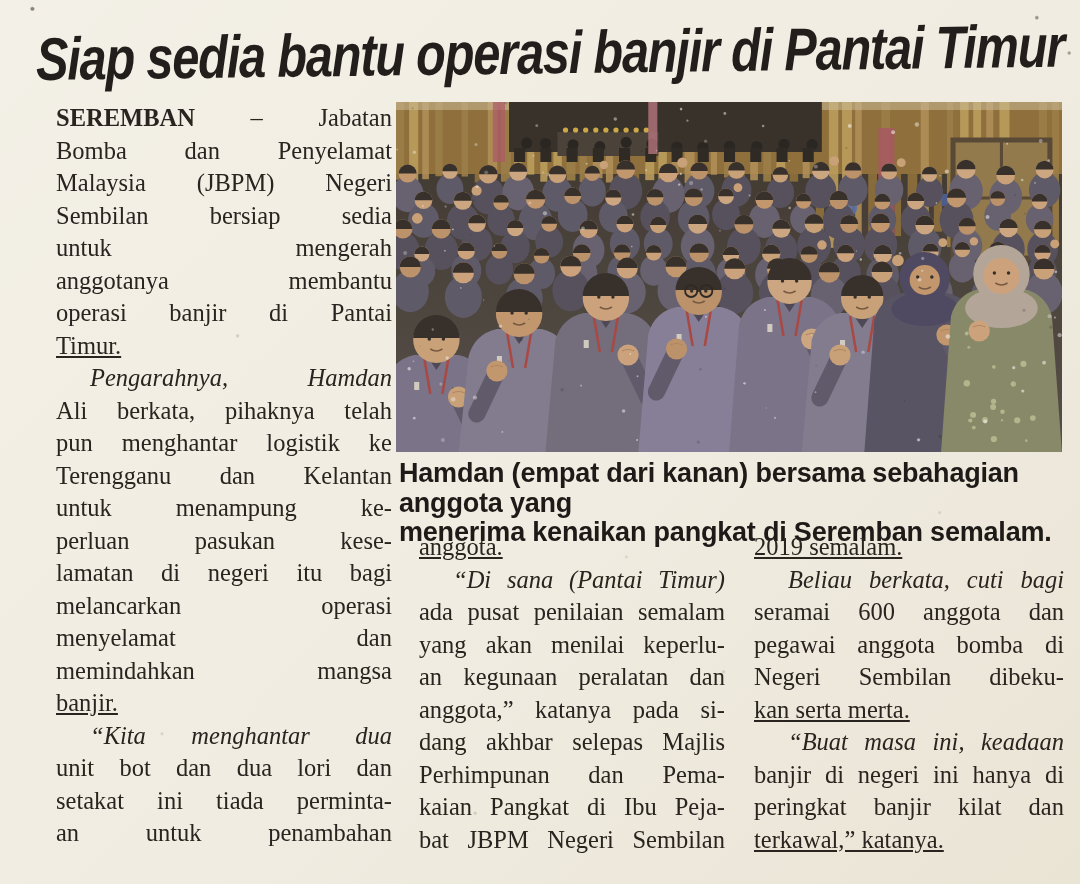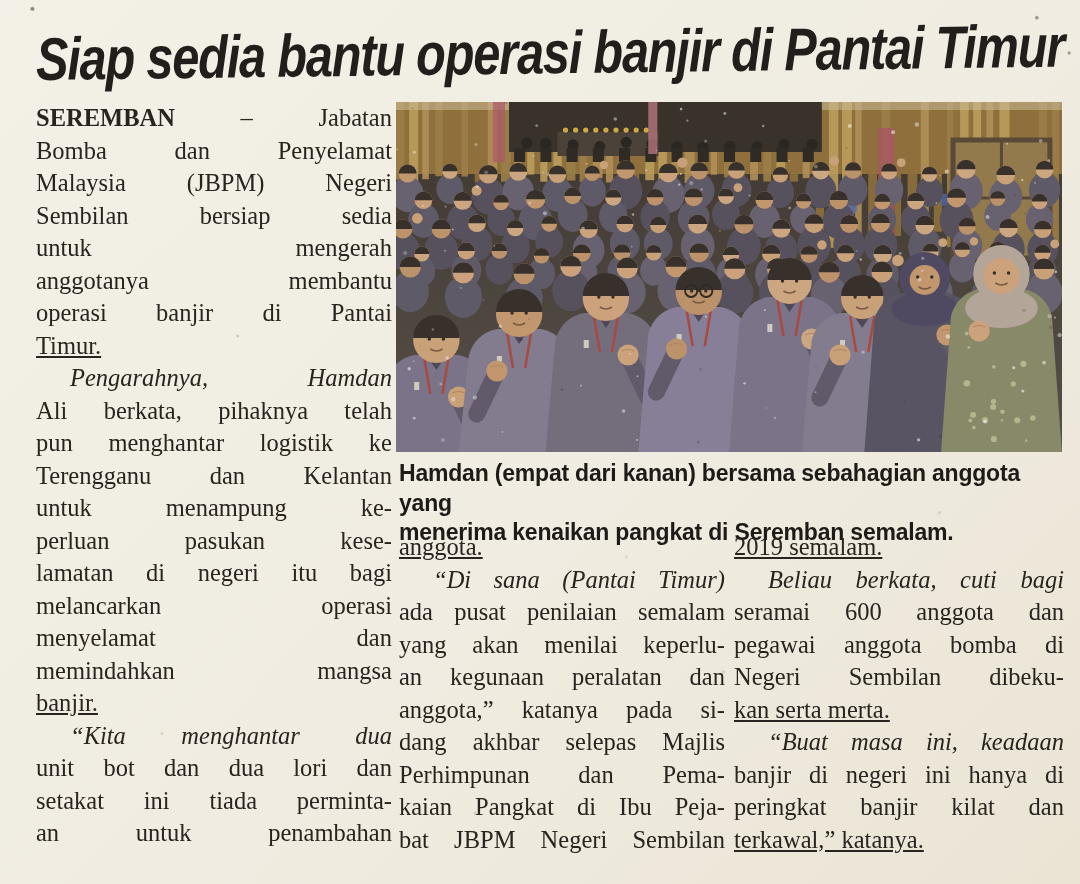--- a/index.html
+++ b/index.html
@@ -41,34 +41,34 @@
     transform-origin:0 62%;
   }
   .photo{
     position:absolute;left:396px;top:102px;width:666px;height:350px;
     overflow:hidden;
   }
   .photo svg{display:block;width:100%;height:100%;}
   .caption{
     position:absolute;left:399px;top:459px;width:664px;
     font-family:"Liberation Sans",sans-serif;font-weight:700;
-    font-size:23px;line-height:29.5px;letter-spacing:-0.2px;
+    font-size:27px;line-height:29.5px;letter-spacing:-0.2px;
     color:var(--ink-caption);
   }
   .col{
     position:absolute;
     font-size:24.5px;line-height:32.5px;
     color:var(--ink);
   }
   .col-left{left:36px;top:102px;width:356px;}
   .col-mid{left:399px;top:531px;width:326px;}
   .col-right{left:734px;top:531px;width:330px;}
   .tline{
     height:32.5px;overflow:hidden;
-    text-align:justify;text-align-last:justify;
+    text-align:justify;text-align-last:justify;margin-left:20px;
   }
   .tline.end{text-align-last:left;text-decoration:underline;}
   .tline.ind{padding-left:34px;font-style:italic;}
   .tline b{font-weight:700;}
 </style>
 </head>
 <body>
 
 <div class="page">
 

